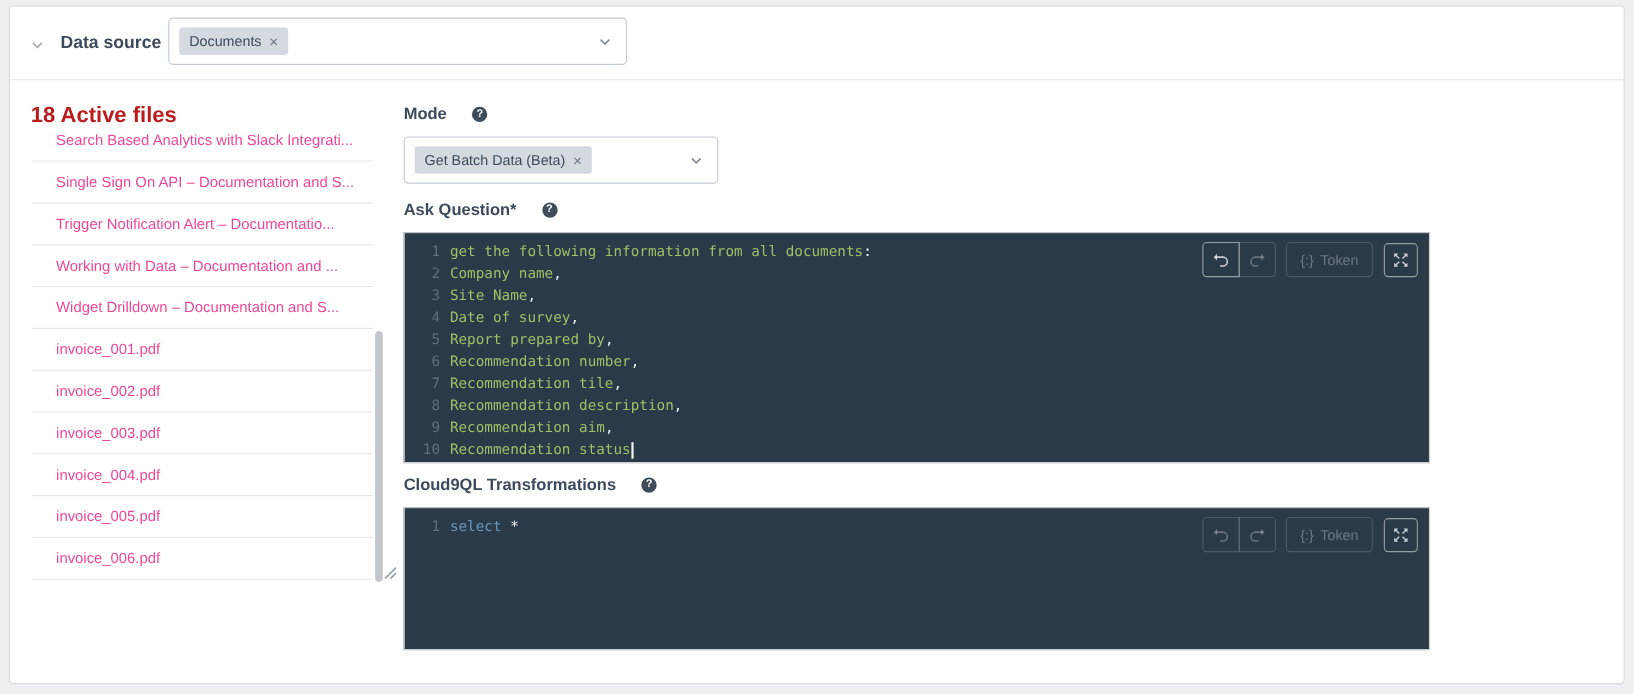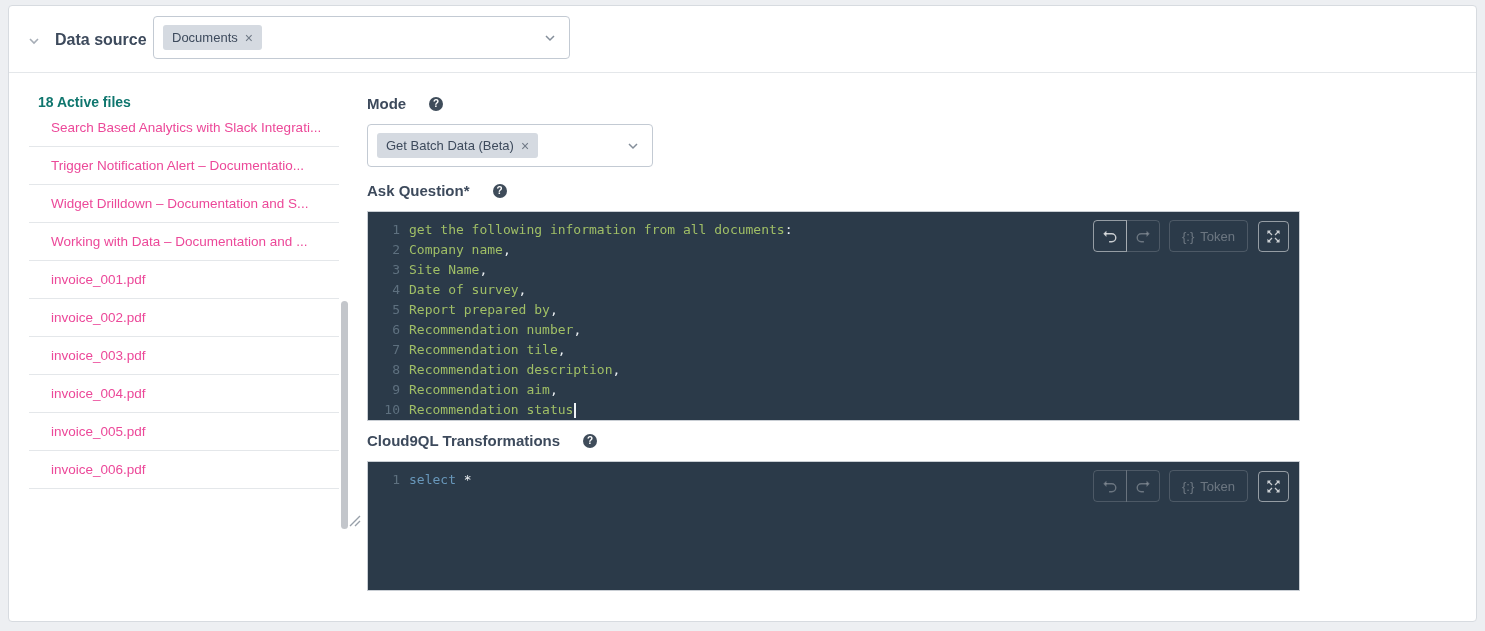--- a/index.html
+++ b/index.html
@@ -29,21 +29,21 @@
   }
   .ds-select{left:144px;top:10px;width:417px;height:43px;}
   .mode-select{left:358px;top:118px;width:286px;height:43px;}
   .tag-chip{
     display:inline-flex;align-items:center;gap:7px;height:25px;padding:0 9px;
     background:var(--tag-bg);border-radius:3px;font-size:13px;color:var(--text-dark);white-space:nowrap;
   }
   .tag-remove{color:#6e7885;font-size:14px;line-height:1;cursor:pointer;}
   .select-chevron{position:absolute;right:12px;top:50%;transform:translateY(-50%);color:var(--text-muted);}
   
-  .files-title{position:absolute;left:29px;top:88px;font-size:14px;font-weight:700;color:#0f766e;}
+  .files-title{position:absolute;left:19px;top:88px;font-size:20px;font-weight:700;color:#b91c1c;}
   .file-list{position:absolute;left:20px;top:114px;width:310px;height:409px;overflow:hidden;}
   .file-row{
     height:38px;line-height:38px;padding-left:22px;border-bottom:1px solid var(--row-border);
     font-size:13.5px;color:#ec4899;white-space:nowrap;overflow:hidden;cursor:pointer;
   }
   .file-row:first-child{margin-top:-11px;}
   .list-scrollbar{position:absolute;left:332px;top:295px;width:7px;height:228px;border-radius:4px;background:var(--scroll-thumb);cursor:pointer;}
   .resize-grip{position:absolute;left:338px;top:507px;width:15px;height:15px;cursor:nwse-resize;color:#98a0a9;}
   
   .field-label{position:absolute;display:flex;align-items:center;gap:23px;font-size:15px;font-weight:700;}
@@ -104,23 +104,24 @@
         <svg width="14" height="14" viewBox="0 0 14 14">
             <path d="M3 5l4 4 4-4" fill="none" stroke="currentColor" stroke-width="1.5"></path>
           </svg>
       </span>
     </div>
   </div>
 
   <div class="files-title">18 Active files</div>
   <div class="file-list">
       <div class="file-row">Search Based Analytics with Slack Integrati...</div>
+      <div class="file-row">Single Sign On API – Documentation and S...</div>
       <div class="file-row">Trigger Notification Alert – Documentatio...</div>
+      <div class="file-row">Working with Data – Documentation and ...</div>
       <div class="file-row">Widget Drilldown – Documentation and S...</div>
-      <div class="file-row">Working with Data – Documentation and ...</div>
       <div class="file-row">invoice_001.pdf</div>
       <div class="file-row">invoice_002.pdf</div>
       <div class="file-row">invoice_003.pdf</div>
       <div class="file-row">invoice_004.pdf</div>
       <div class="file-row">invoice_005.pdf</div>
       <div class="file-row">invoice_006.pdf</div>
     </div>
   <div class="list-scrollbar"></div>
   <span class="resize-grip">
     <svg width="15" height="15" viewBox="0 0 15 15">

